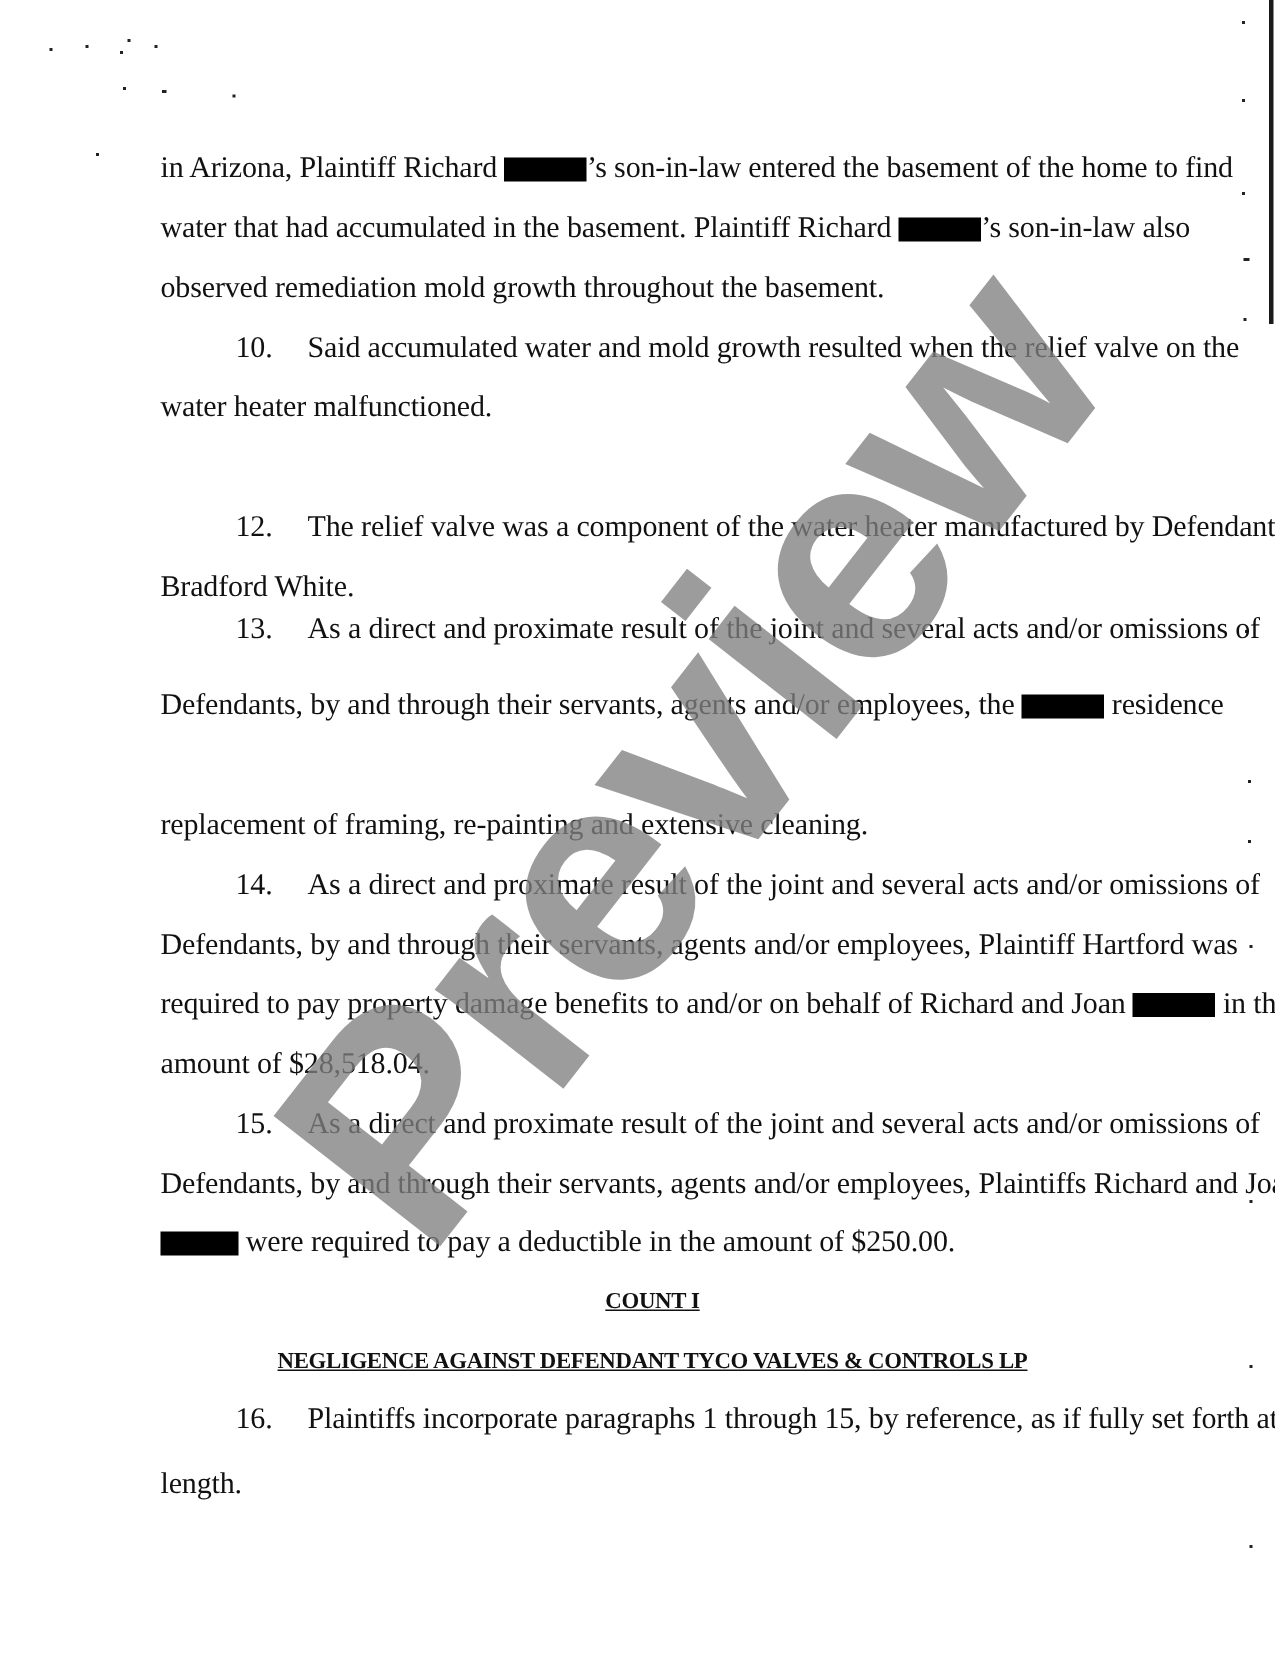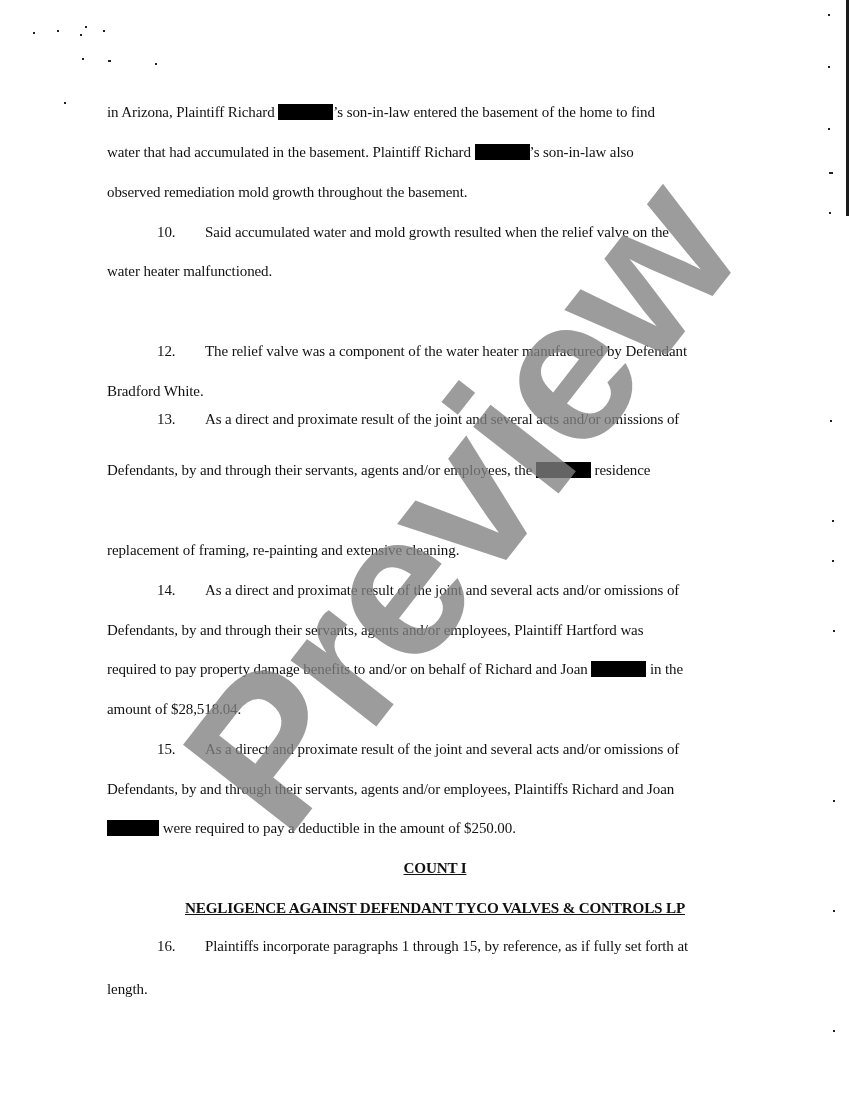--- a/index.html
+++ b/index.html
@@ -17,21 +17,21 @@
     }
     .page {
       position: absolute;
       left: 0; top: 0;
       width: 850px; height: 1104px;
       background: #ffffff;
     }
     .line {
       position: absolute;
       left: 107px;
-      font-size: 15px;
+      font-size: 20px;
       line-height: 20px;
       white-space: nowrap;
       letter-spacing: -0.1px;
     }
     .num {
       display: inline-block;
       width: 48px;
     }
     .indent { left: 157px; }
     .redact {

